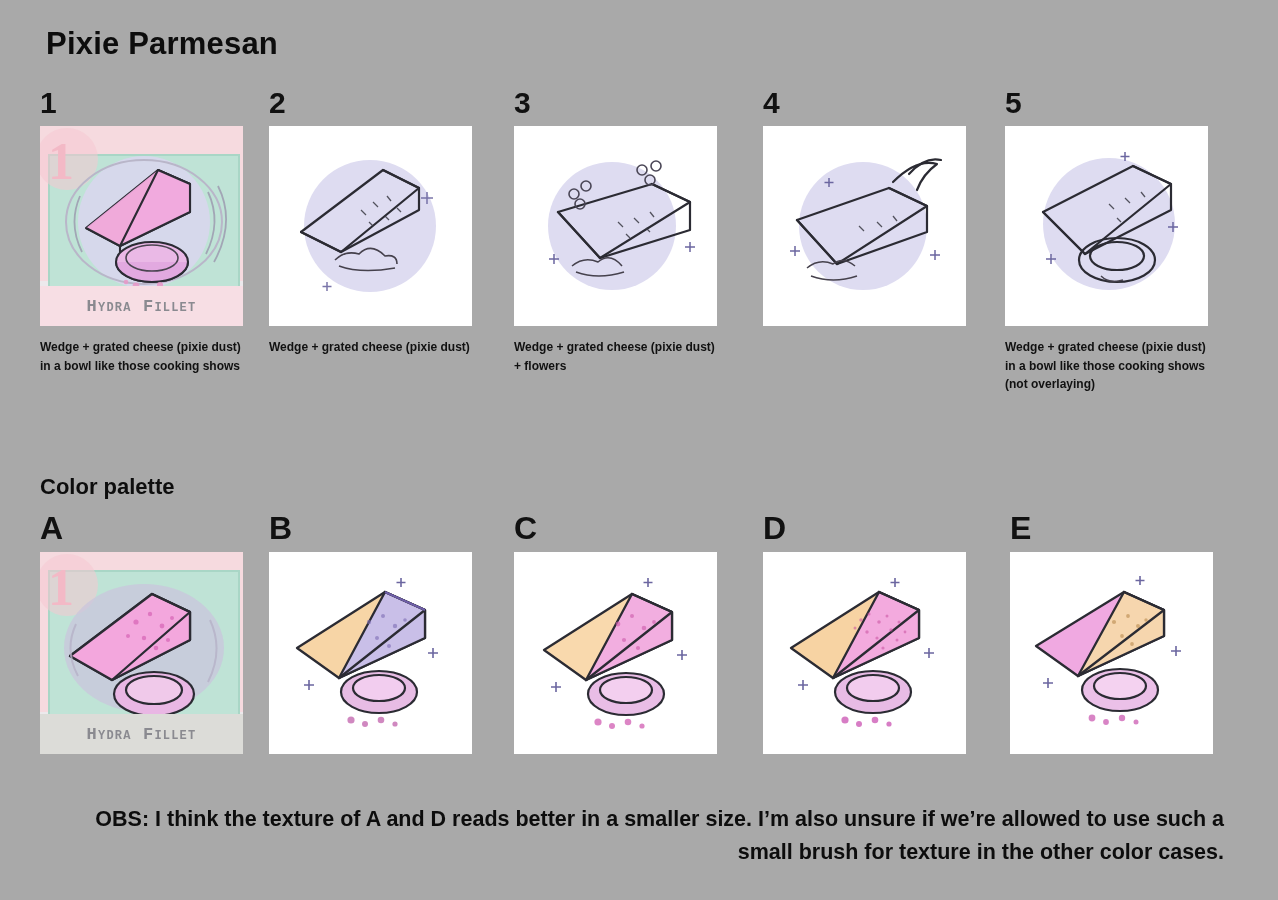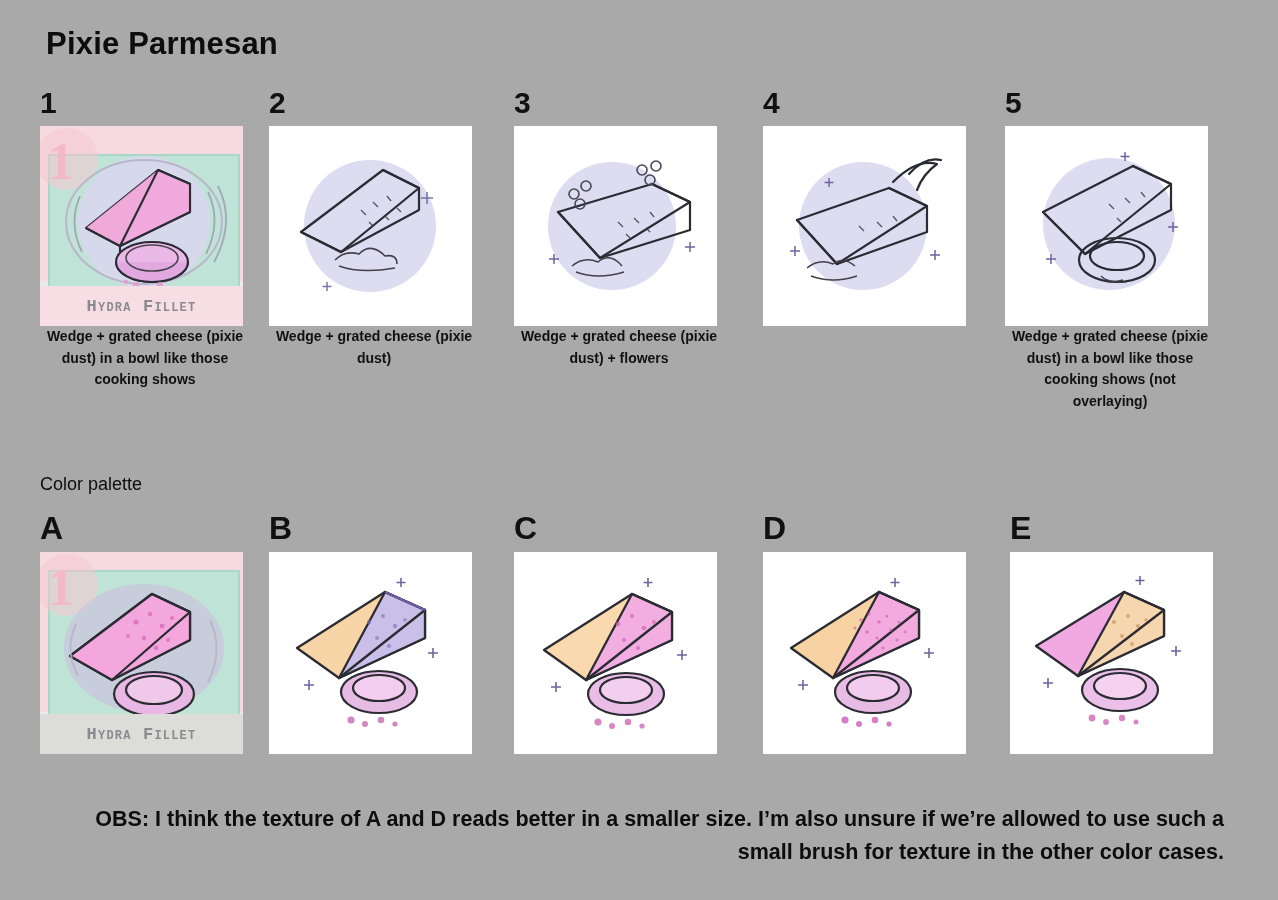--- a/index.html
+++ b/index.html
@@ -26,22 +26,22 @@
     top: 26px;
     font-size: 31px;
     font-weight: 700;
     color: #0d0d0d;
     letter-spacing: 0.2px;
   }
   .section-title {
     position: absolute;
     left: 40px;
     top: 474px;
-    font-size: 18px;
-    font-weight: 400;
+    font-size: 22px;
+    font-weight: 700;
     color: #0d0d0d;
   }
 
   
   .row {
     position: absolute;
     left: 0;
     top: 0;
     width: 1278px;
   }
@@ -59,23 +59,22 @@
   }
   .thumb {
     width: 203px;
     height: 200px;
     background: #ffffff;
     position: relative;
     overflow: hidden;
   }
   .caption {
     width: 210px;
-    margin-top: 0;
-    text-align: center;
-    font-size: 14px;
+    margin-top: 12px;
+    font-size: 12px;
     font-weight: 700;
     line-height: 1.55;
     color: #111;
   }
 
   
   .prow {
     position: absolute;
     top: 512px;
     left: 0;

